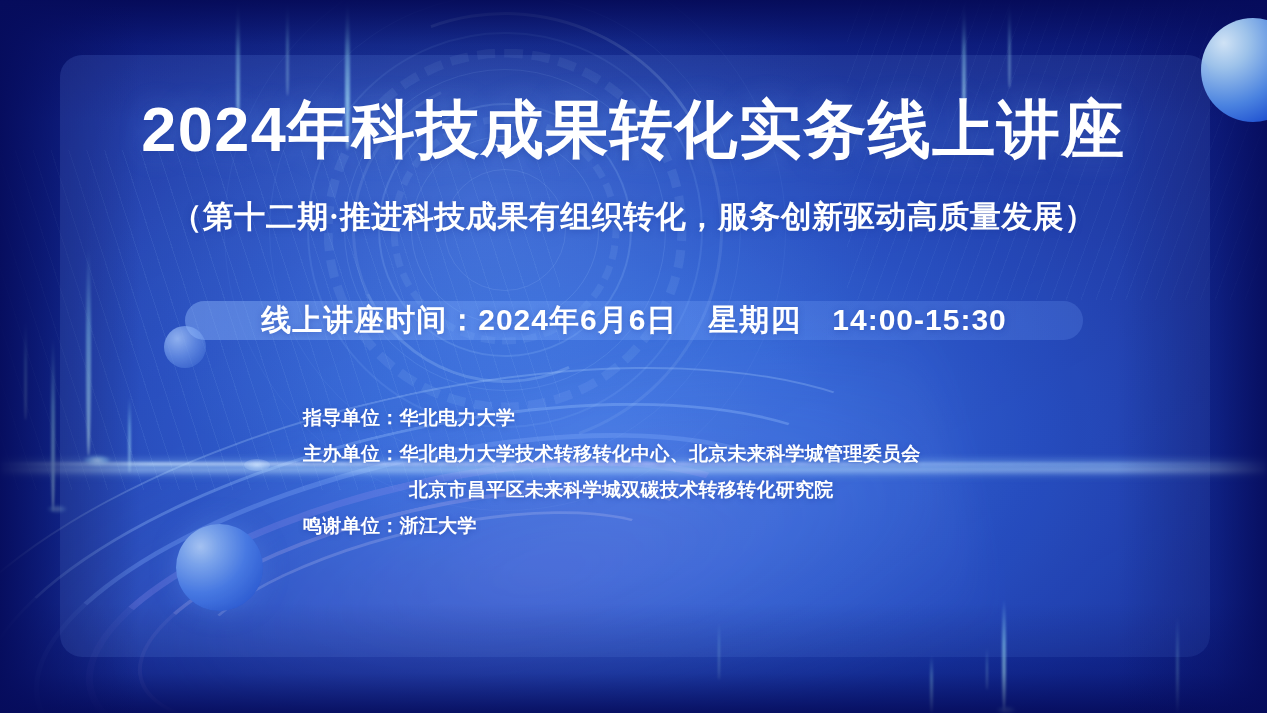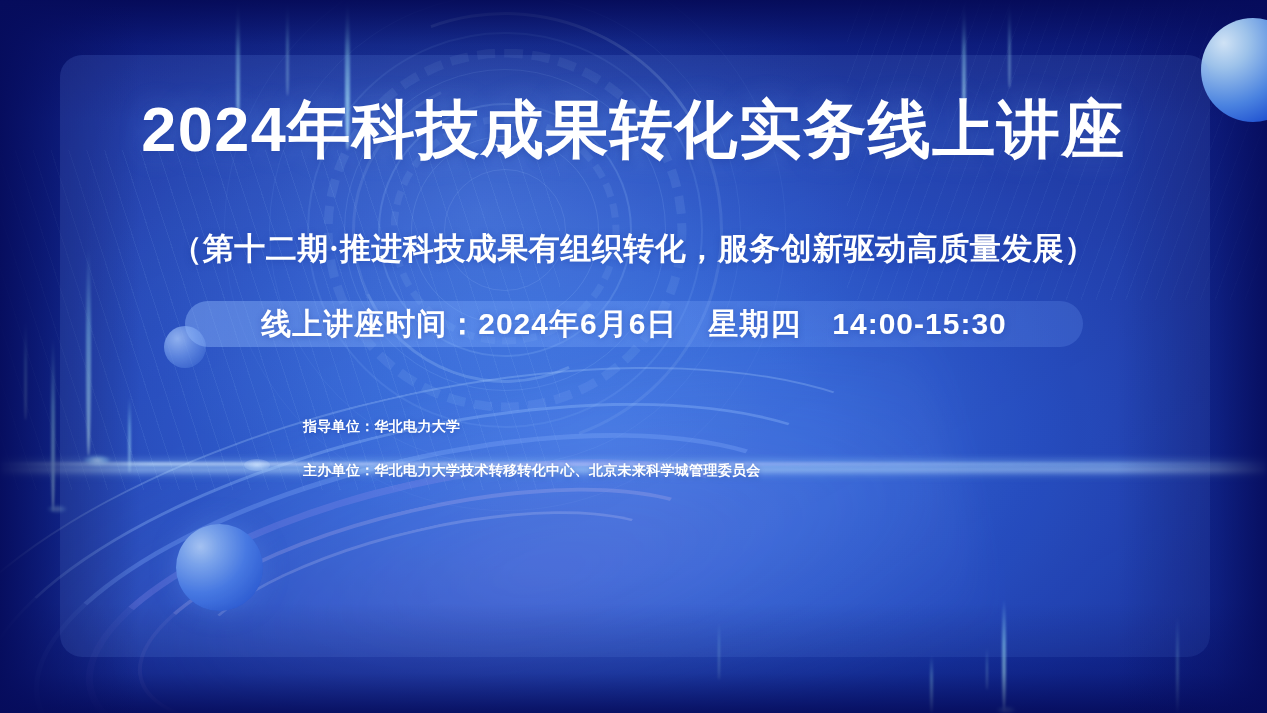--- a/index.html
+++ b/index.html
@@ -252,39 +252,39 @@
     font-weight: 700;
     color: #ffffff;
     letter-spacing: 1.5px;
     line-height: 1;
     text-shadow: 0 2px 10px rgba(20,50,150,0.45), 0 0 28px rgba(150,200,255,0.28);
     white-space: nowrap;
   }
 
   .subtitle {
     position: absolute;
-    top: 228px;
+    top: 196px;
     left: 0;
     width: 100%;
     text-align: center;
     font-family: "Liberation Serif", "DejaVu Serif", serif;
     font-size: 31px;
     font-weight: 700;
     color: #ffffff;
     letter-spacing: 0.5px;
     text-shadow: 0 1px 7px rgba(20,50,150,0.40);
     white-space: nowrap;
   }
 
   .time-pill {
     position: absolute;
     left: 185px;
     top: 301px;
     width: 898px;
-    height: 46px;
+    height: 39px;
     border-radius: 29px;
     background: linear-gradient(to right, rgba(150,190,255,0.42) 0%, rgba(130,175,255,0.34) 30%, rgba(120,165,252,0.26) 70%, rgba(118,162,250,0.22) 100%);
     display: flex;
     align-items: center;
     justify-content: center;
   }
   .time-text {
     font-size: 30px;
     font-weight: 700;
     color: #ffffff;
@@ -293,28 +293,27 @@
     white-space: nowrap;
   }
 
   .orgs {
     position: absolute;
     left: 303px;
     top: 400px;
     width: 700px;
   }
   .org-line {
-    font-size: 14px;
+    font-size: 19px;
     font-weight: 700;
     color: #ffffff;
     line-height: 36px;
     letter-spacing: 0.3px;
     white-space: nowrap;
     text-shadow: 0 1px 5px rgba(20,50,150,0.40);
-    margin-top: 8px;
   }
   .org-line.indent {
     padding-left: 106px;
   }
 </style>
 </head>
 <body>
 
 <div id="poster">
 
@@ -384,16 +383,18 @@
 
     <div class="subtitle">（第十二期·推进科技成果有组织转化，服务创新驱动高质量发展）</div>
 
     <div class="time-pill">
       <span class="time-text">线上讲座时间：2024年6月6日　星期四　14:00-15:30</span>
     </div>
 
     <div class="orgs">
       <div class="org-line">指导单位：华北电力大学</div>
       <div class="org-line">主办单位：华北电力大学技术转移转化中心、北京未来科学城管理委员会</div>
+      <div class="org-line indent">北京市昌平区未来科学城双碳技术转移转化研究院</div>
+      <div class="org-line">鸣谢单位：浙江大学</div>
     </div>
 
   </div>
 </div>
 
 </body></html>

